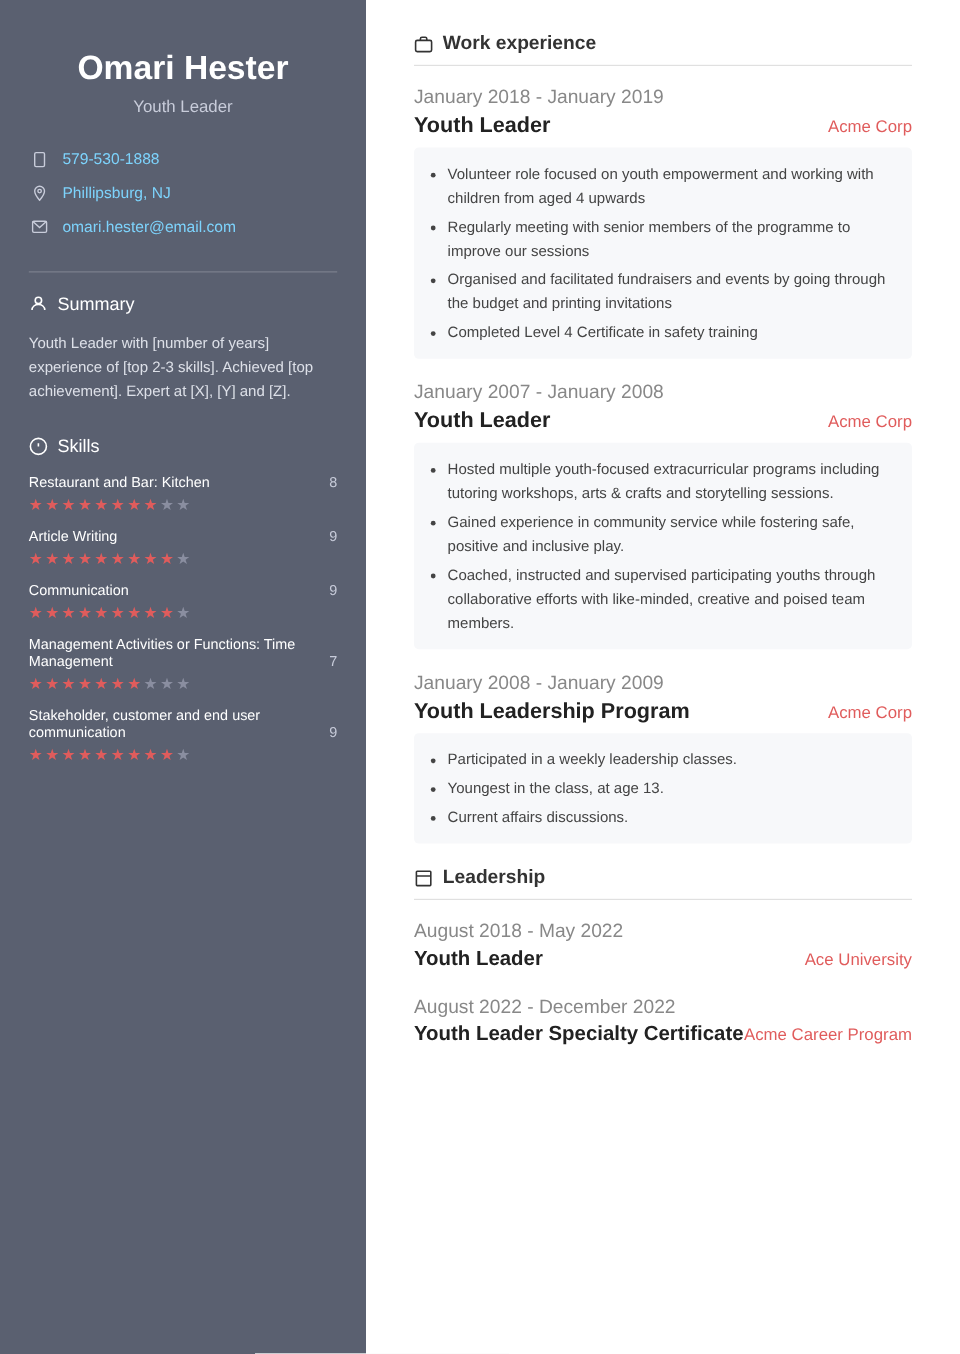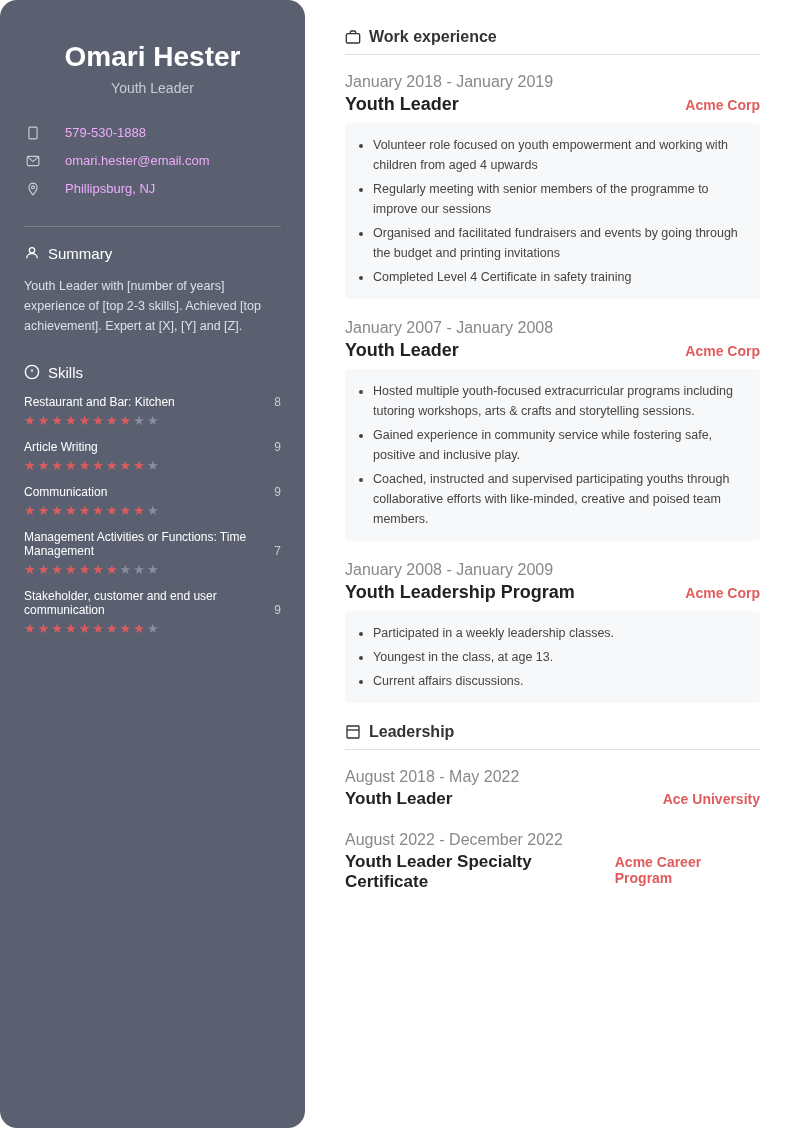--- a/index.html
+++ b/index.html
@@ -6,45 +6,44 @@
     body { font-family: 'Arial', sans-serif; background: #f5f5f5; display: flex; justify-content: center; }
     .resume { display: flex; width: 800px; min-height: 1128px; background: white; }
 
     
     .sidebar {
       width: 305px;
       background: #5a6070;
       color: white;
       padding: 40px 24px 40px 24px;
       flex-shrink: 0;
-      border-radius: 17px;
     }
     .sidebar-name {
       font-size: 28px;
       font-weight: bold;
       color: white;
       margin-bottom: 6px;
       line-height: 1.2;
     }
     .sidebar-title {
       font-size: 14px;
       color: #c8ccda;
       margin-bottom: 28px;
       text-align: center;
     }
     .sidebar-contact {
       margin-bottom: 28px;
     }
     .contact-item {
       display: flex;
       align-items: center;
-      gap: 23px;
+      gap: 10px;
       margin-bottom: 10px;
       font-size: 13px;
-      color: #f0abfc;
+      color: #7dd3fc;
     }
     .contact-icon {
       width: 18px;
       height: 18px;
       flex-shrink: 0;
       display: flex; align-items: center; justify-content: center;
     }
     .divider-light {
       border: none;
       border-top: 1px solid rgba(255,255,255,0.2);
@@ -125,21 +124,21 @@
       margin-bottom: 8px;
     }
     .entry-title {
       font-size: 18px;
       font-weight: bold;
       color: #222;
     }
     .entry-company {
       font-size: 14px;
       color: #e05c5c;
-      font-weight: 700;
+      font-weight: 400;
     }
     .entry-bullets {
       background: #f7f8fa;
       border-radius: 4px;
       padding: 12px 16px 12px 28px;
       margin-bottom: 20px;
     }
     .entry-bullets li {
       font-size: 12.5px;
       color: #444;
@@ -172,34 +171,34 @@
           <svg width="14" height="14" viewBox="0 0 24 24" fill="none" stroke="#c8ccda" stroke-width="2">
             <rect x="5" y="2" width="14" height="20" rx="2"></rect>
               <line x1="12" y1="18" x2="12" y2="18"></line>
           </svg>
         </div>
         <span>579-530-1888</span>
       </div>
       <div class="contact-item">
         <div class="contact-icon">
           <svg width="14" height="14" viewBox="0 0 24 24" fill="none" stroke="#c8ccda" stroke-width="2">
+            <path d="M12 2C8.13 2 5 5.13 5 9c0 5.25 7 13 7 13s7-7.75 7-13c0-3.87-3.13-7-7-7z"></path>
+              <circle cx="12" cy="9" r="2.5"></circle>
+          </svg>
+        </div>
+        <span>Phillipsburg, NJ</span>
+      </div>
+      <div class="contact-item">
+        <div class="contact-icon">
+          <svg width="14" height="14" viewBox="0 0 24 24" fill="none" stroke="#c8ccda" stroke-width="2">
             <rect x="2" y="4" width="20" height="16" rx="2"></rect>
               <polyline points="2,4 12,13 22,4"></polyline>
           </svg>
         </div>
         <span>omari.hester@email.com</span>
-      </div>
-      <div class="contact-item">
-        <div class="contact-icon">
-          <svg width="14" height="14" viewBox="0 0 24 24" fill="none" stroke="#c8ccda" stroke-width="2">
-            <path d="M12 2C8.13 2 5 5.13 5 9c0 5.25 7 13 7 13s7-7.75 7-13c0-3.87-3.13-7-7-7z"></path>
-              <circle cx="12" cy="9" r="2.5"></circle>
-          </svg>
-        </div>
-        <span>Phillipsburg, NJ</span>
       </div>
     </div>
 
     <hr class="divider-light">
 
     <div>
       <div class="section-title-sidebar">
         <svg width="16" height="16" viewBox="0 0 24 24" fill="none" stroke="white" stroke-width="2">
           <circle cx="12" cy="8" r="4"></circle>
             <path d="M4 20c0-4 3.6-7 8-7s8 3 8 7"></path>

